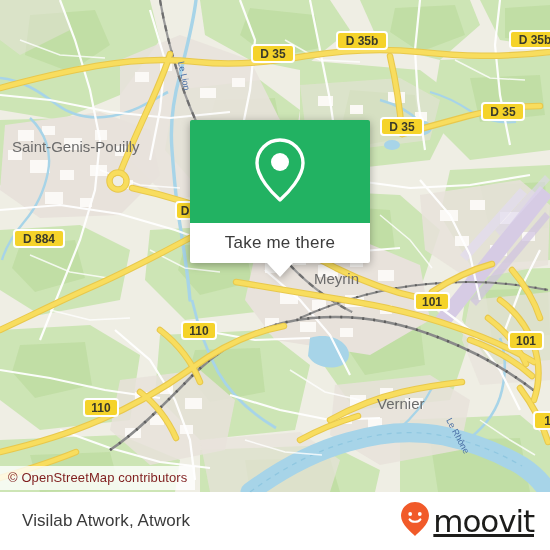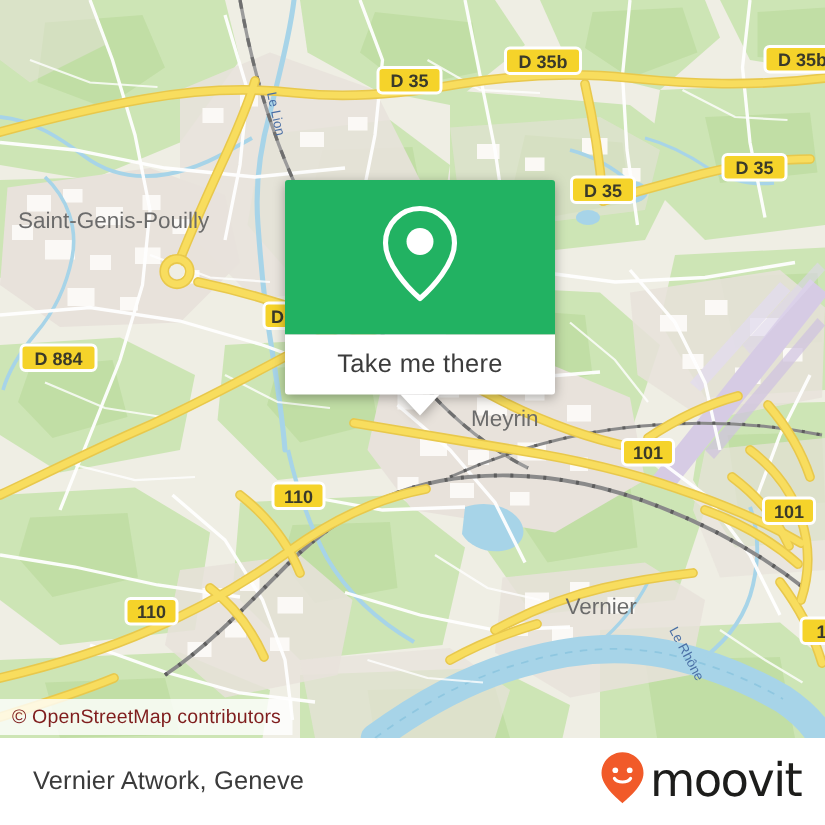--- a/index.html
+++ b/index.html
@@ -38,21 +38,21 @@
   
   .footer{position:absolute;left:0;top:492px;width:550px;height:58px;
           background:#ffffff;overflow:hidden;}
   .footer-watermark{position:absolute;left:0;top:-492px;width:550px;height:550px;
                     opacity:.055;pointer-events:none;}
   .footer-title{position:absolute;left:22px;top:50%;transform:translateY(-50%);
                 font-size:17px;color:#3b3b3b;letter-spacing:.1px;white-space:nowrap;}
   .logo{position:absolute;right:16px;top:50%;transform:translateY(-50%);
         display:flex;align-items:center;gap:3px;}
   .logo-word{font-size:31px;color:#1d1d1b;letter-spacing:-1.1px;
-             font-family:"DejaVu Sans", sans-serif;font-weight:400;line-height:1;}
+             font-family:"DejaVu Sans", sans-serif;font-weight:400;line-height:1;text-decoration:underline;}
 
   
   .place-lbl{font-family:"Liberation Sans", sans-serif;font-size:15px;fill:#6b6b6b;}
   .shield-txt{font-family:"Liberation Sans", sans-serif;font-size:12px;font-weight:bold;fill:#3a3a2a;}
   .water-lbl{font-family:"Liberation Sans", sans-serif;font-size:9px;fill:#4a6fa5;}
 </style>
 </head>
 <body>
 
 <div id="app">
@@ -428,21 +428,21 @@
         <path d="M330,420 C352,408 376,398 402,392 C424,387 444,384 462,382"></path>
         <path d="M140,392 C156,404 168,420 176,438"></path>
         <path d="M115,330 L150,360 L175,400 L190,440 L195,480"></path>
         <path d="M230,395 L280,410 L330,420 L380,418"></path>
         <path d="M430,300 L470,330 L500,370 L520,410"></path>
         <path d="M0,478 C26,470 52,462 76,452"></path>
         <path d="M250,492 C280,470 312,452 348,442 C382,432 414,430 444,436 C472,442 498,452 522,466"></path>
       </g>
     </svg>
 
-    <div class="footer-title">Vernier Atwork, Geneve</div>
+    <div class="footer-title">Visilab Atwork, Atwork</div>
 
     <div class="logo">
       <span>
         <svg width="30" height="36" viewBox="0 0 30 36" xmlns="http://www.w3.org/2000/svg">
           <path d="M15 1 C7.3 1 1 7.2 1 14.8 C1 23.8 12 32 15 35 C18 32 29 23.8 29 14.8 C29 7.2 22.7 1 15 1 Z" fill="#f15a29"></path>
           <circle cx="10.2" cy="13" r="1.9" fill="#ffffff"></circle>
           <circle cx="19.8" cy="13" r="1.9" fill="#ffffff"></circle>
           <path d="M9.6 18.4 C11.6 21.6 18.4 21.6 20.4 18.4" stroke="#ffffff" stroke-width="2.1" fill="none" stroke-linecap="round"></path>
         </svg>
       </span>

